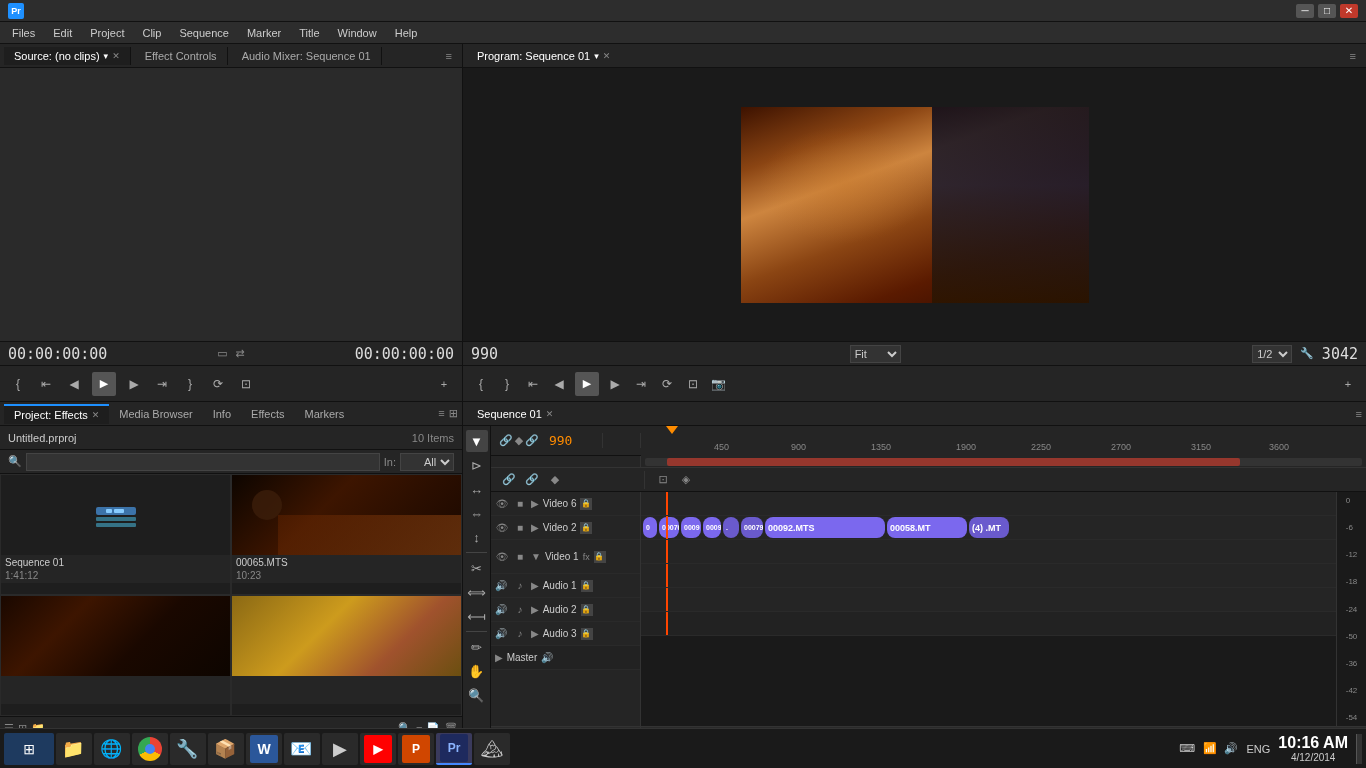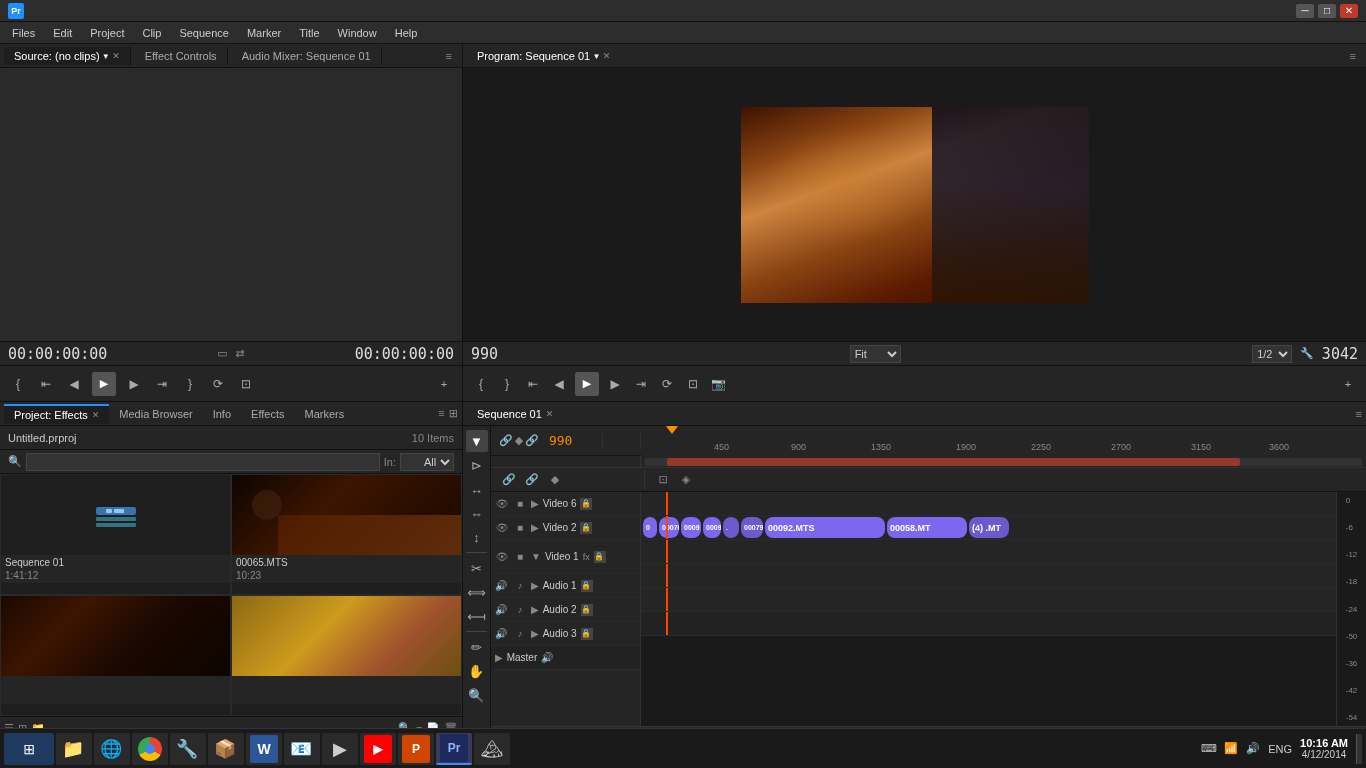--- a/index.html
+++ b/index.html
@@ -643,18 +643,18 @@
   <div class="taskbar-app" style="background:#2a2a2a;border-radius:2px;">
     <span style="font-size:18px;">🏔</span>
   </div>
 
   <div class="taskbar-right">
     <span style="font-size:11px;color:#ccc;">⌨</span>
     <span style="font-size:11px;color:#ccc;">📶</span>
     <span style="font-size:11px;color:#ccc;">🔊</span>
     <span style="font-size:11px;color:#ccc;">ENG</span>
     <div style="text-align:center;cursor:pointer;">
-      <div style="font-size:11px;color:#fff;font-weight:bold;">10:16 AM</div>
+      <div style="font-size:16px;color:#fff;font-weight:bold;">10:16 AM</div>
       <div style="font-size:10px;color:#ccc;">4/12/2014</div>
     </div>
     <span style="width:6px;height:30px;background:#333;border-left:1px solid #555;cursor:pointer;"></span>
   </div>
 </div>
 
 </body></html>

